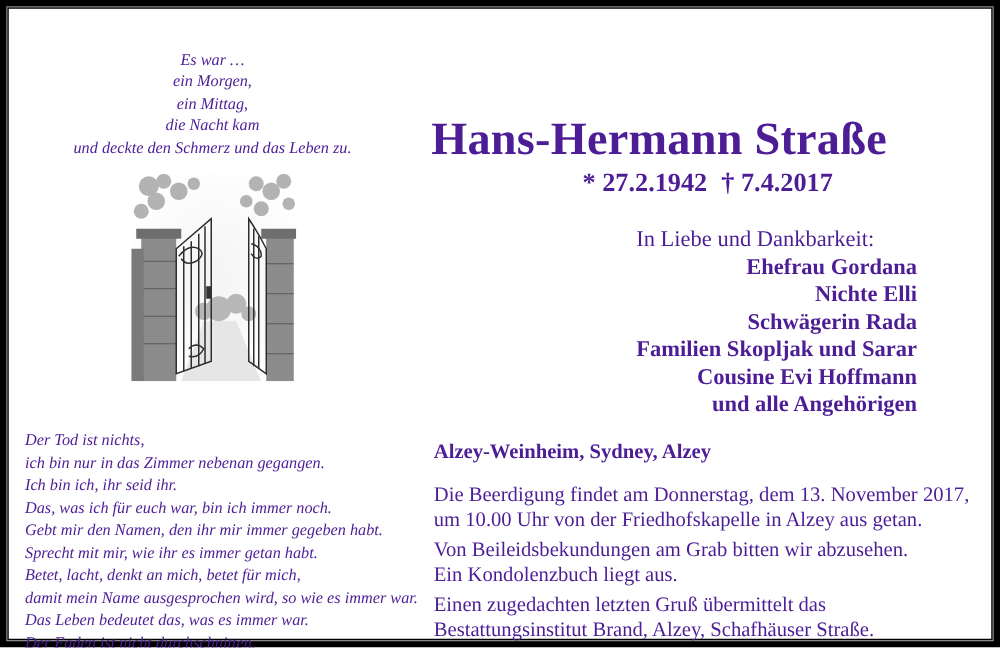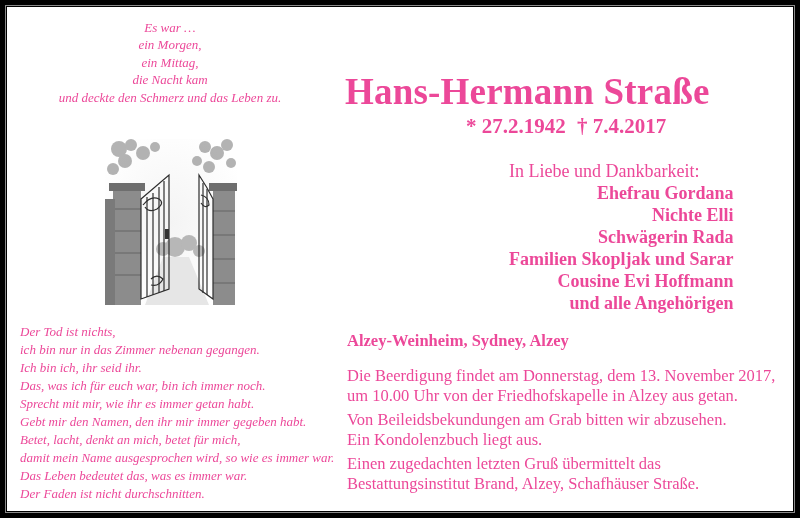--- a/index.html
+++ b/index.html
@@ -13,21 +13,21 @@
       background: #8a8a8a;
     }
     .frame-inner {
       position: absolute; left: 6px; top: 6px; right: 6px; bottom: 6px;
       background: #000;
     }
     .paper {
       position: absolute; left: 7px; top: 7px; right: 7px; bottom: 7px;
       background: #fff;
     }
-    .serif { font-family: "Liberation Serif", "DejaVu Serif", serif; color: #ec4899; }
+    .serif { font-family: "Liberation Serif", "DejaVu Serif", serif; color: #4c1d95; margin-top: 20px; }
 
     .poem-top {
       position: absolute; left: 30px; width: 280px; top: 19px;
       text-align: center; font-style: italic; font-size: 13px; line-height: 17.4px;
     }
     .poem-top div, .poem-bottom div { white-space: nowrap; }
 
     .illustration {
       position: absolute; left: 105px; top: 139px; width: 132px; height: 166px;
     }
@@ -151,22 +151,22 @@
     </g>
     <rect x="60" y="90" width="4" height="10" fill="#333"></rect>
   </svg>
 </div>
 
 <div class="poem-bottom serif">
   <div>Der Tod ist nichts,</div>
   <div>ich bin nur in das Zimmer nebenan gegangen.</div>
   <div>Ich bin ich, ihr seid ihr.</div>
   <div>Das, was ich für euch war, bin ich immer noch.</div>
+  <div>Gebt mir den Namen, den ihr mir immer gegeben habt.</div>
   <div>Sprecht mit mir, wie ihr es immer getan habt.</div>
-  <div>Gebt mir den Namen, den ihr mir immer gegeben habt.</div>
   <div>Betet, lacht, denkt an mich, betet für mich,</div>
   <div>damit mein Name ausgesprochen wird, so wie es immer war.</div>
   <div>Das Leben bedeutet das, was es immer war.</div>
   <div>Der Faden ist nicht durchschnitten.</div>
 </div>
 
 <div class="name serif">Hans-Hermann Straße</div>
 <div class="dates birth serif">* 27.2.1942</div>
 <div class="dates death serif">† 7.4.2017</div>
 

